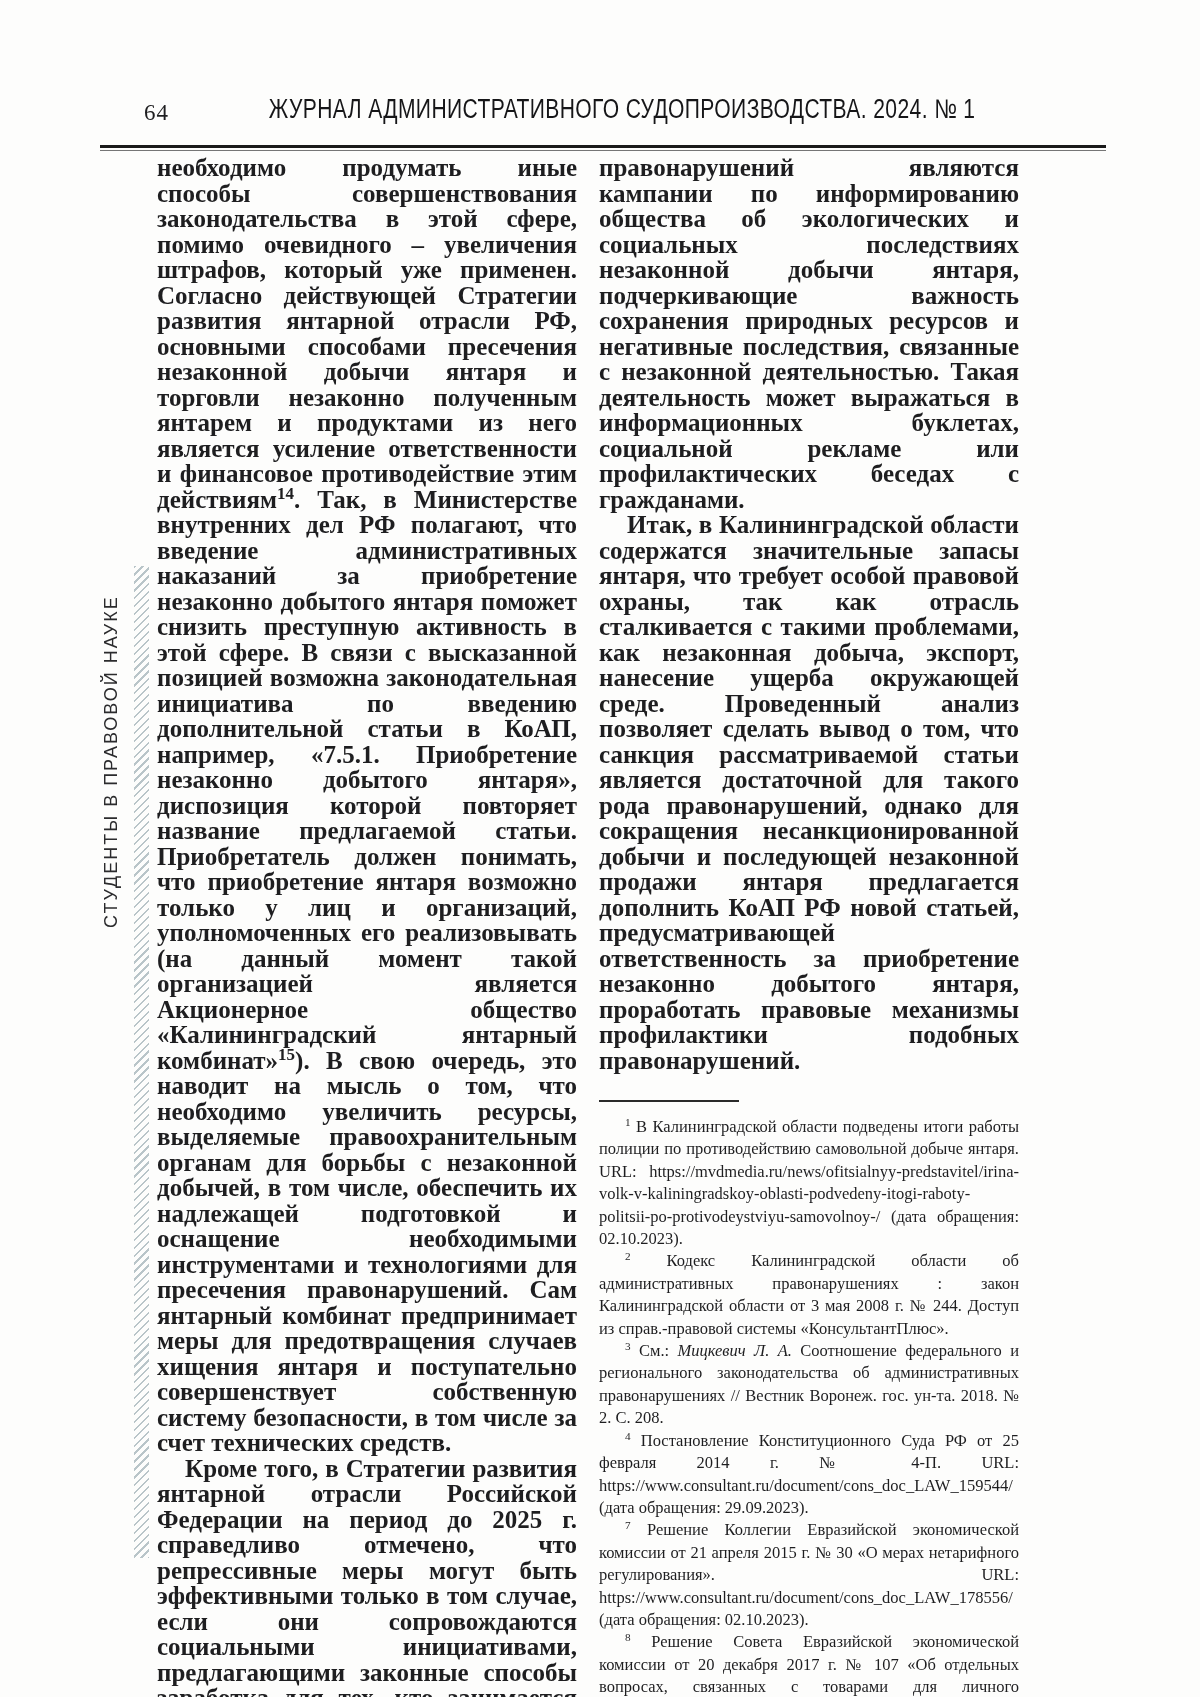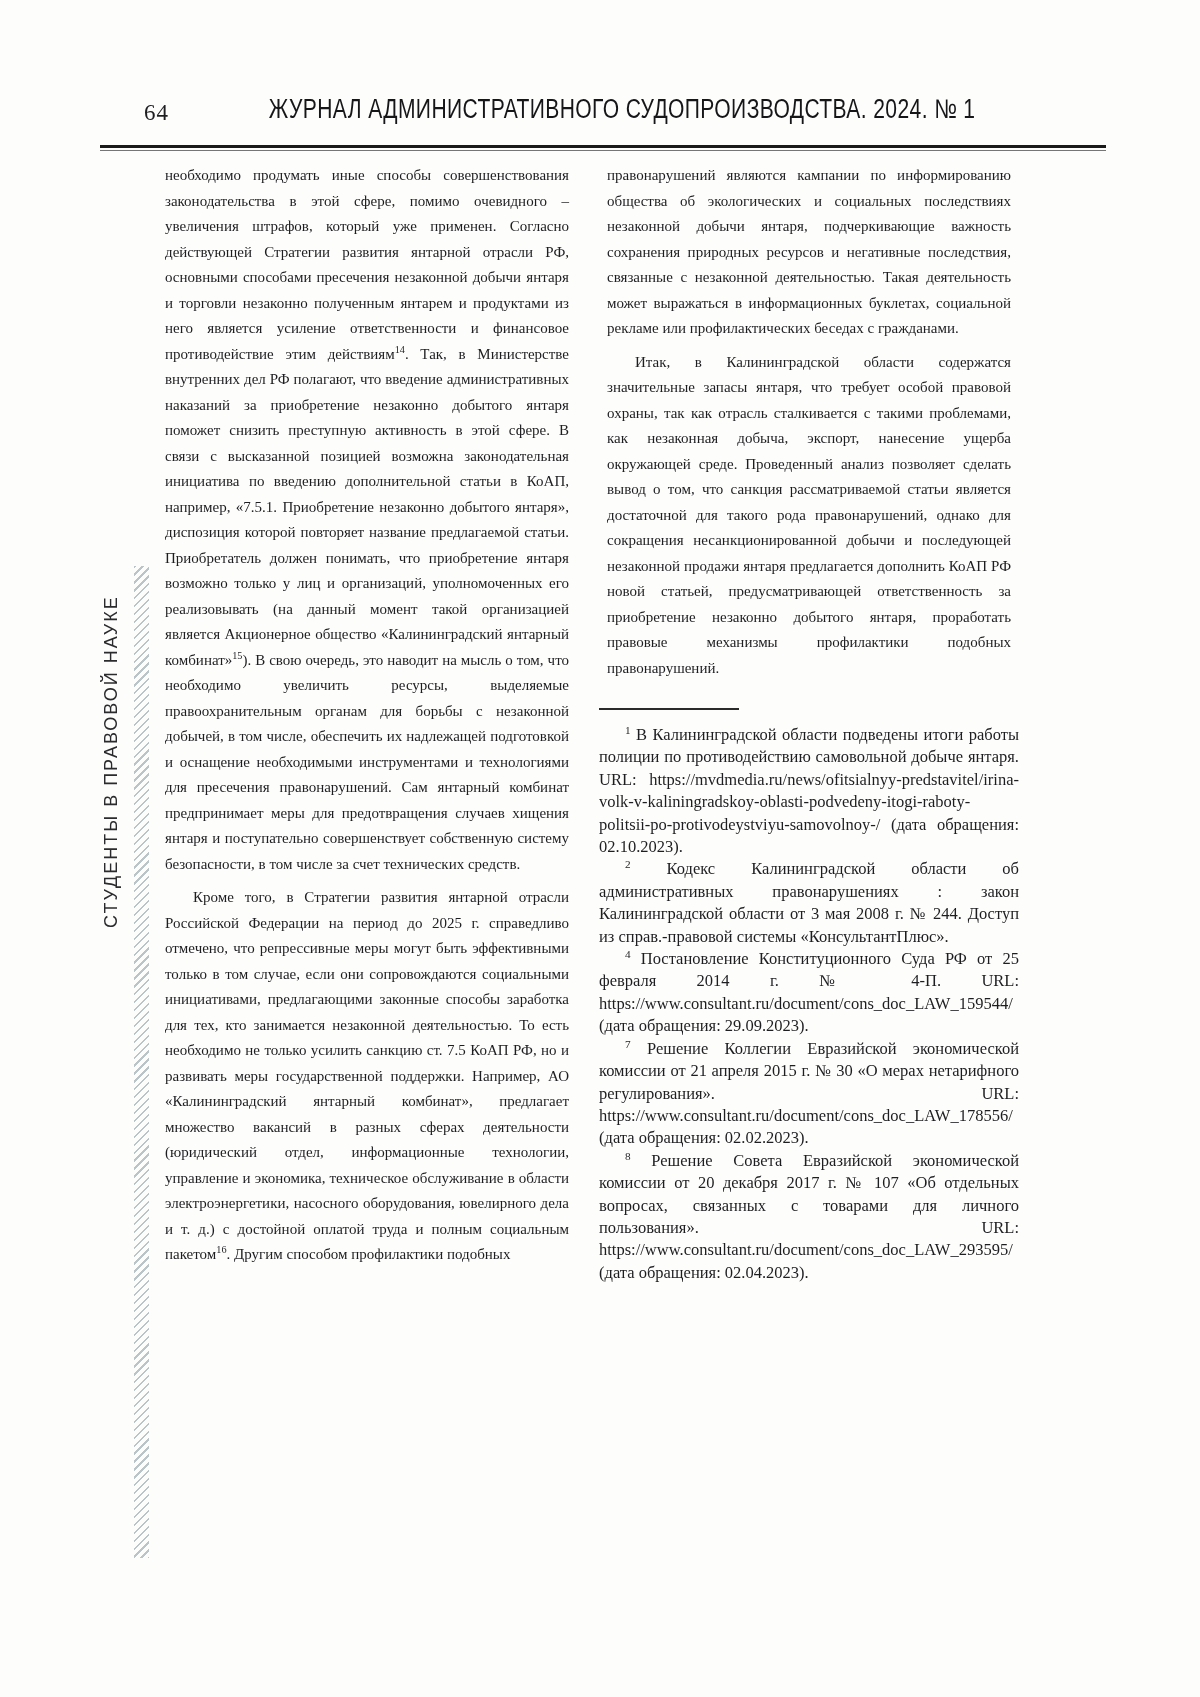--- a/index.html
+++ b/index.html
@@ -36,22 +36,22 @@
     background:repeating-linear-gradient(135deg,
       var(--hatch) 0px, var(--hatch) 1.6px, transparent 1.6px, transparent 5.6px);
   }
   
   .columns{
     position:absolute; left:157px; top:155px; width:862px;
     display:flex; gap:22px;
   }
   .col{width:420px;}
   .para{
-    margin:8px; font-size:15px; line-height:25.5px;
-    text-align:justify; hyphens:auto; -webkit-hyphens:auto;
+    margin:0; font-size:25px; line-height:25.5px;
+    text-align:justify; hyphens:auto;font-weight:bold; -webkit-hyphens:auto;
   }
   .para.indent{text-indent:28px;}
   sup{font-size:68%; line-height:0;}
   .it{font-style:italic;}
   
   .fn-sep{
     width:140px; height:0; border-top:2px solid #2a2a2a;
     margin:27px 0 14px 0;
   }
   .footnote{
@@ -81,20 +81,21 @@
       </div>
     <div class="col">
       <div>
           <p class="para" lang="ru"><span>правонарушений являются кампании по информированию общества об экологических и социальных последствиях незаконной добычи янтаря, подчеркивающие важность сохранения природных ресурсов и негативные последствия, связанные с незаконной деятельностью. Такая деятельность может выражаться в информационных буклетах, социальной рекламе или профилактических беседах с гражданами.</span></p>
           <p class="para indent" lang="ru"><span>Итак, в Калининградской области содержатся значительные запасы янтаря, что требует особой правовой охраны, так как отрасль сталкивается с такими проблемами, как незаконная добыча, экспорт, нанесение ущерба окружающей среде. Проведенный анализ позволяет сделать вывод о том, что санкция рассматриваемой статьи является достаточной для такого рода правонарушений, однако для сокращения несанкционированной добычи и последующей незаконной продажи янтаря предлагается дополнить КоАП РФ новой статьей, предусматривающей ответственность за приобретение незаконно добытого янтаря, проработать правовые механизмы профилактики подобных правонарушений.</span></p>
         </div>
       <div class="fn-sep"></div>
       <div>
           <p class="footnote" lang="ru"><sup>1</sup><span> В Калининградской области подведены итоги работы полиции по противодействию самовольной добыче янтаря. URL: https://mvdmedia.ru/news/ofitsialnyy-predstavitel/irina-volk-v-kaliningradskoy-oblasti-podvedeny-itogi-raboty-politsii-po-protivodeystviyu-samovolnoy-/ (дата обращения: 02.10.2023).</span></p>
           <p class="footnote" lang="ru"><sup>2</sup><span> Кодекс Калининградской области об административных правонарушениях : закон Калининградской области от 3 мая 2008 г. № 244. Доступ из справ.-правовой системы «КонсультантПлюс».</span></p>
+          <p class="footnote" lang="ru"><sup>3</sup><span> См.: </span><span class="it">Мицкевич Л. А.</span><span> Соотношение федерального и регионального законодательства об административных правонарушениях // Вестник Воронеж. гос. ун-та. 2018. № 2. С. 208.</span></p>
           <p class="footnote" lang="ru"><sup>4</sup><span> Постановление Конституционного Суда РФ от 25 февраля 2014 г. № 4-П. URL: https://www.consultant.ru/document/cons_doc_LAW_159544/ (дата обращения: 29.09.2023).</span></p>
-          <p class="footnote" lang="ru"><sup>7</sup><span> Решение Коллегии Евразийской экономической комиссии от 21 апреля 2015 г. № 30 «О мерах нетарифного регулирования». URL: https://www.consultant.ru/document/cons_doc_LAW_178556/ (дата обращения: 02.02.2023).</span></p>
+          <p class="footnote" lang="ru"><sup>7</sup><span> Решение Коллегии Евразийской экономической комиссии от 21 апреля 2015 г. № 30 «О мерах нетарифного регулирования». URL: https://www.consultant.ru/document/cons_doc_LAW_178556/ (дата обращения: 02.10.2023).</span></p>
           <p class="footnote" lang="ru"><sup>8</sup><span> Решение Совета Евразийской экономической комиссии от 20 декабря 2017 г. № 107 «Об отдельных вопросах, связанных с товарами для личного пользования». URL: https://www.consultant.ru/document/cons_doc_LAW_293595/ (дата обращения: 02.04.2023).</span></p>
         </div>
     </div>
   </div>
 
 </div>
 
 </body></html>

